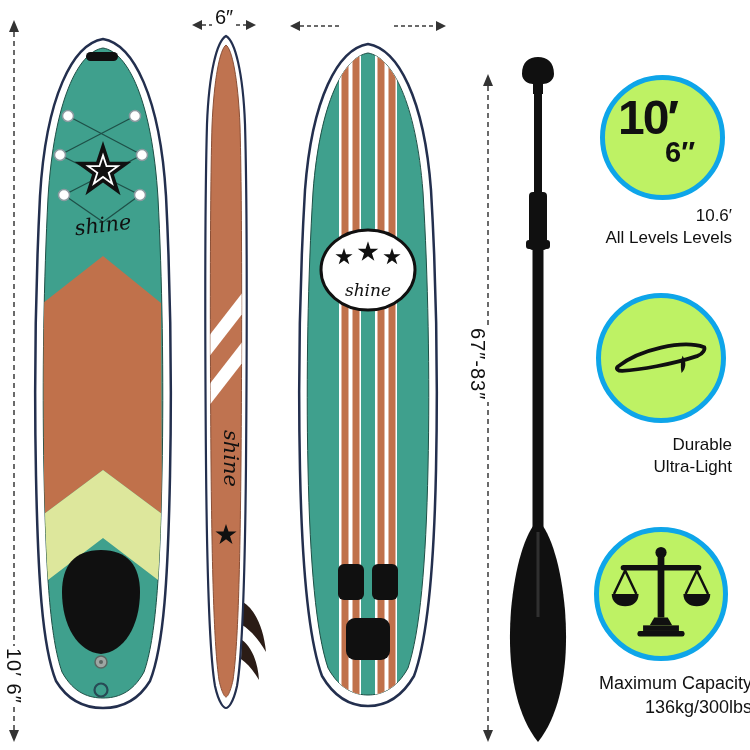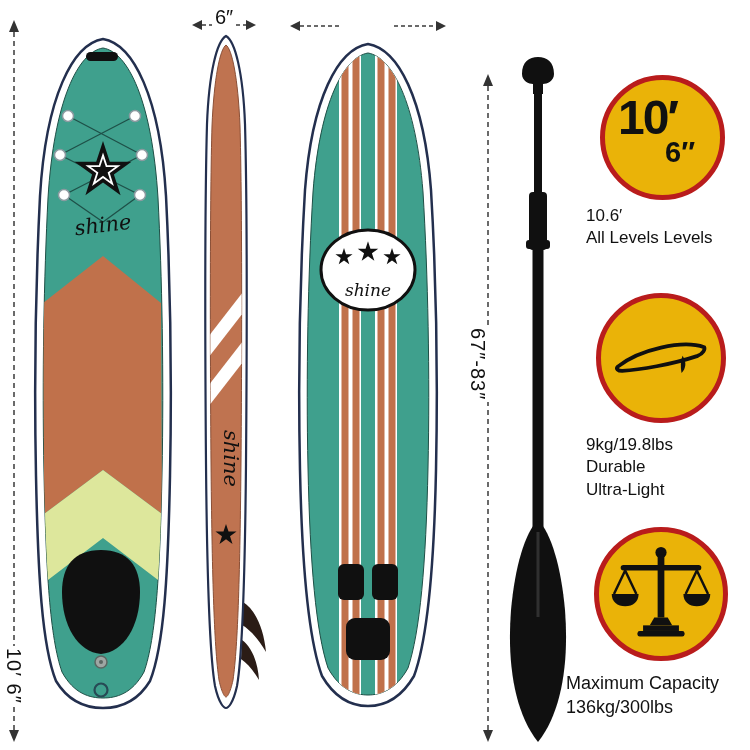--- a/index.html
+++ b/index.html
@@ -20,35 +20,35 @@
     position: absolute;
     writing-mode: vertical-rl;
     font-size: 20px;
     background: #ffffff;
     padding: 2px 0;
     letter-spacing: 1px;
     color: #111;
   }
   .spec-circle {
     position: absolute;
-    border: 5px solid #b91c1c;
+    border: 5px solid #0ea5e9;
     border-radius: 50%;
-    background: #eab308;
+    background: #bef264;
   }
   .spec-icon { position: absolute; inset: 6px; }
   .len-big {
     position: absolute; left: 13px; top: 10px;
     font-size: 48px; font-weight: 700; letter-spacing: -2px;
   }
   .len-small {
     position: absolute; left: 60px; top: 56px;
     font-size: 29px; font-weight: 700;
   }
   .spec-text {
-    position: absolute; text-align: left;
+    position: absolute; text-align: right;
     font-size: 17px; line-height: 1.32; color: #111;
   }
   .spec-text.big { font-size: 18px; line-height: 1.33; }
   .script-text { font-family: "DejaVu Serif", serif; font-style: italic; }
 </style>
 </head>
 <body>
 
 <div class="canvas">
 
@@ -192,21 +192,20 @@
     <div>All Levels Levels</div>
   </div>
 
   <div class="spec-circle" style="left:596px;top:293px;width:120px;height:120px">
     <svg class="spec-icon" viewBox="0 0 100 100">
       <path d="M10,58 C30,42 70,33 90,40 C91,42 89,46 84,48 C60,56 30,61 14,62 C10,62 8,60 10,58 Z" fill="none" stroke="#101010" stroke-width="3.5"></path>
       <path d="M70,48 C74,54 73,60 69,64 C68,58 68,53 70,48 Z" fill="#101010"></path>
     </svg>
   </div>
   <div class="spec-text" style="left:586px;top:434px;width:146px">
-    <div>9kg/19.8lbs</div>
     <div>Durable</div>
     <div>Ultra-Light</div>
   </div>
 
   <div class="spec-circle" style="left:594px;top:527px;width:124px;height:124px">
     <svg class="spec-icon" viewBox="0 0 100 100">
       <circle cx="50" cy="13" r="5" fill="#101010"></circle>
       <rect x="47" y="15" width="6" height="56" fill="#101010"></rect>
       <rect x="14" y="24" width="72" height="5" rx="2.5" fill="#101010"></rect>
       <g stroke="#101010" stroke-width="2.2" fill="none">

